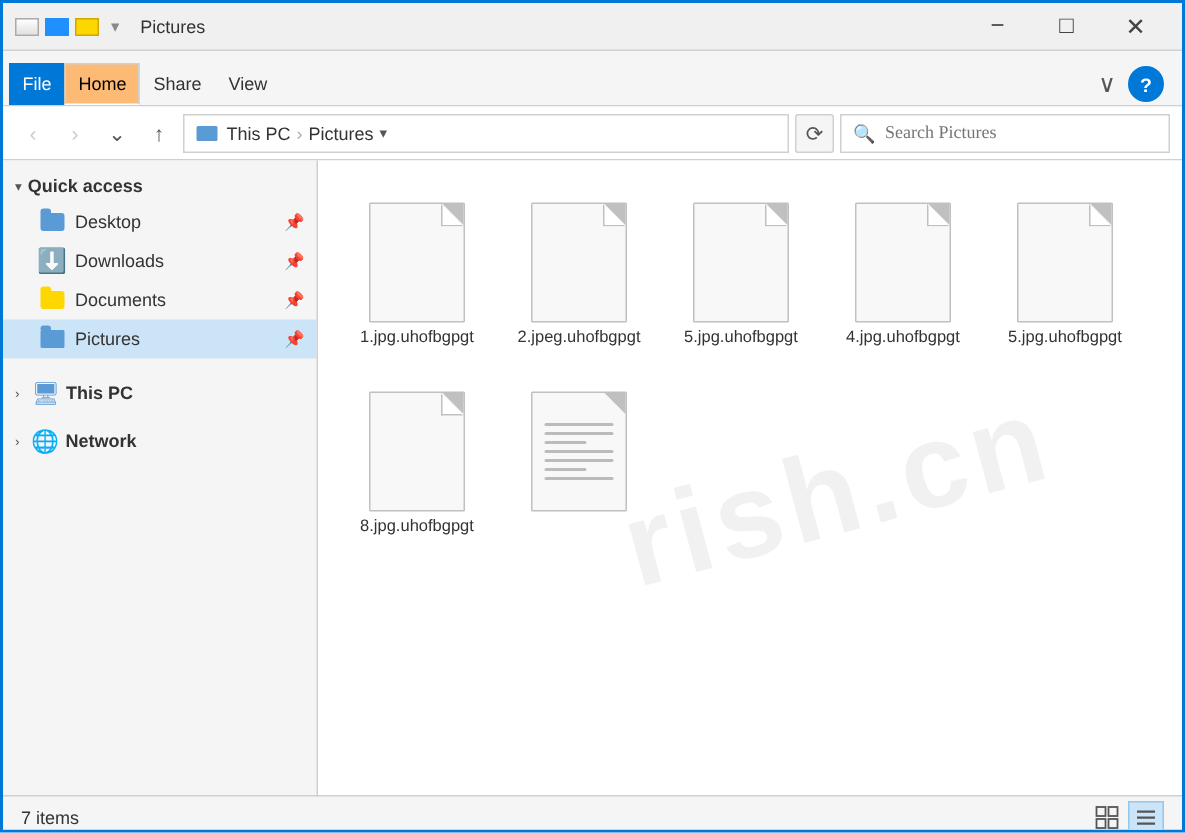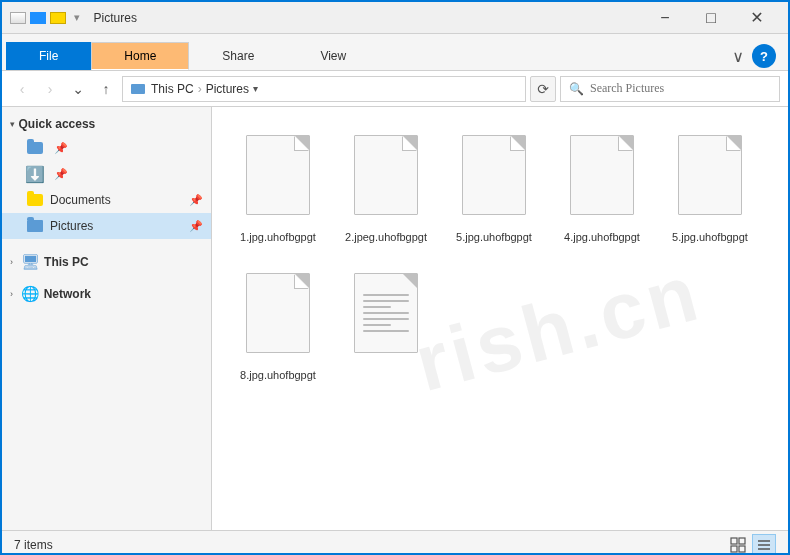--- a/index.html
+++ b/index.html
@@ -65,21 +65,21 @@
       background: #f5f5f5;
       border-bottom: 1px solid #d0d0d0;
     }
     .ribbon-tabs {
       display: flex;
       align-items: flex-end;
       height: 36px;
       padding: 0 4px;
     }
     .ribbon-tab {
-      padding: 0 32px;
+      padding: 0 8px;
       height: 28px;
       display: flex;
       align-items: center;
       cursor: pointer;
       font-size: 12px;
       color: #333;
       border: 1px solid transparent;
       margin-top: 12px;
     }
     .ribbon-tab.active {
@@ -379,21 +379,21 @@
     .text-line {
       height: 2px;
       background: #bbb;
       margin-bottom: 4px;
       border-radius: 1px;
     }
     .file-name {
       font-size: 11px;
       color: #333;
       text-align: center;
-      margin-top: 12px;
+      margin-top: 0;
       word-break: break-all;
       line-height: 1.3;
       max-width: 96px;
     }
 
     
     .status-bar {
       height: 28px;
       background: #f5f5f5;
       border-top: 1px solid #d0d0d0;
@@ -495,26 +495,28 @@
   <div class="sidebar">
 
     <div class="sidebar-section-header">
       <span class="chevron">▾</span>
       <span class="section-label">Quick access</span>
     </div>
     <div class="sidebar-item">
       <span class="item-icon">
         <span class="folder-icon blue"></span>
       </span>
+      <span class="item-label">Desktop</span>
       <span class="pin-icon">📌</span>
     </div>
     <div class="sidebar-item">
       <span class="item-icon">
         <span style="font-size:16px;">⬇️</span>
       </span>
+      <span class="item-label">Downloads</span>
       <span class="pin-icon">📌</span>
     </div>
     <div class="sidebar-item">
       <span class="item-icon">
         <span class="folder-icon"></span>
       </span>
       <span class="item-label">Documents</span>
       <span class="pin-icon">📌</span>
     </div>
     <div class="sidebar-item active">

